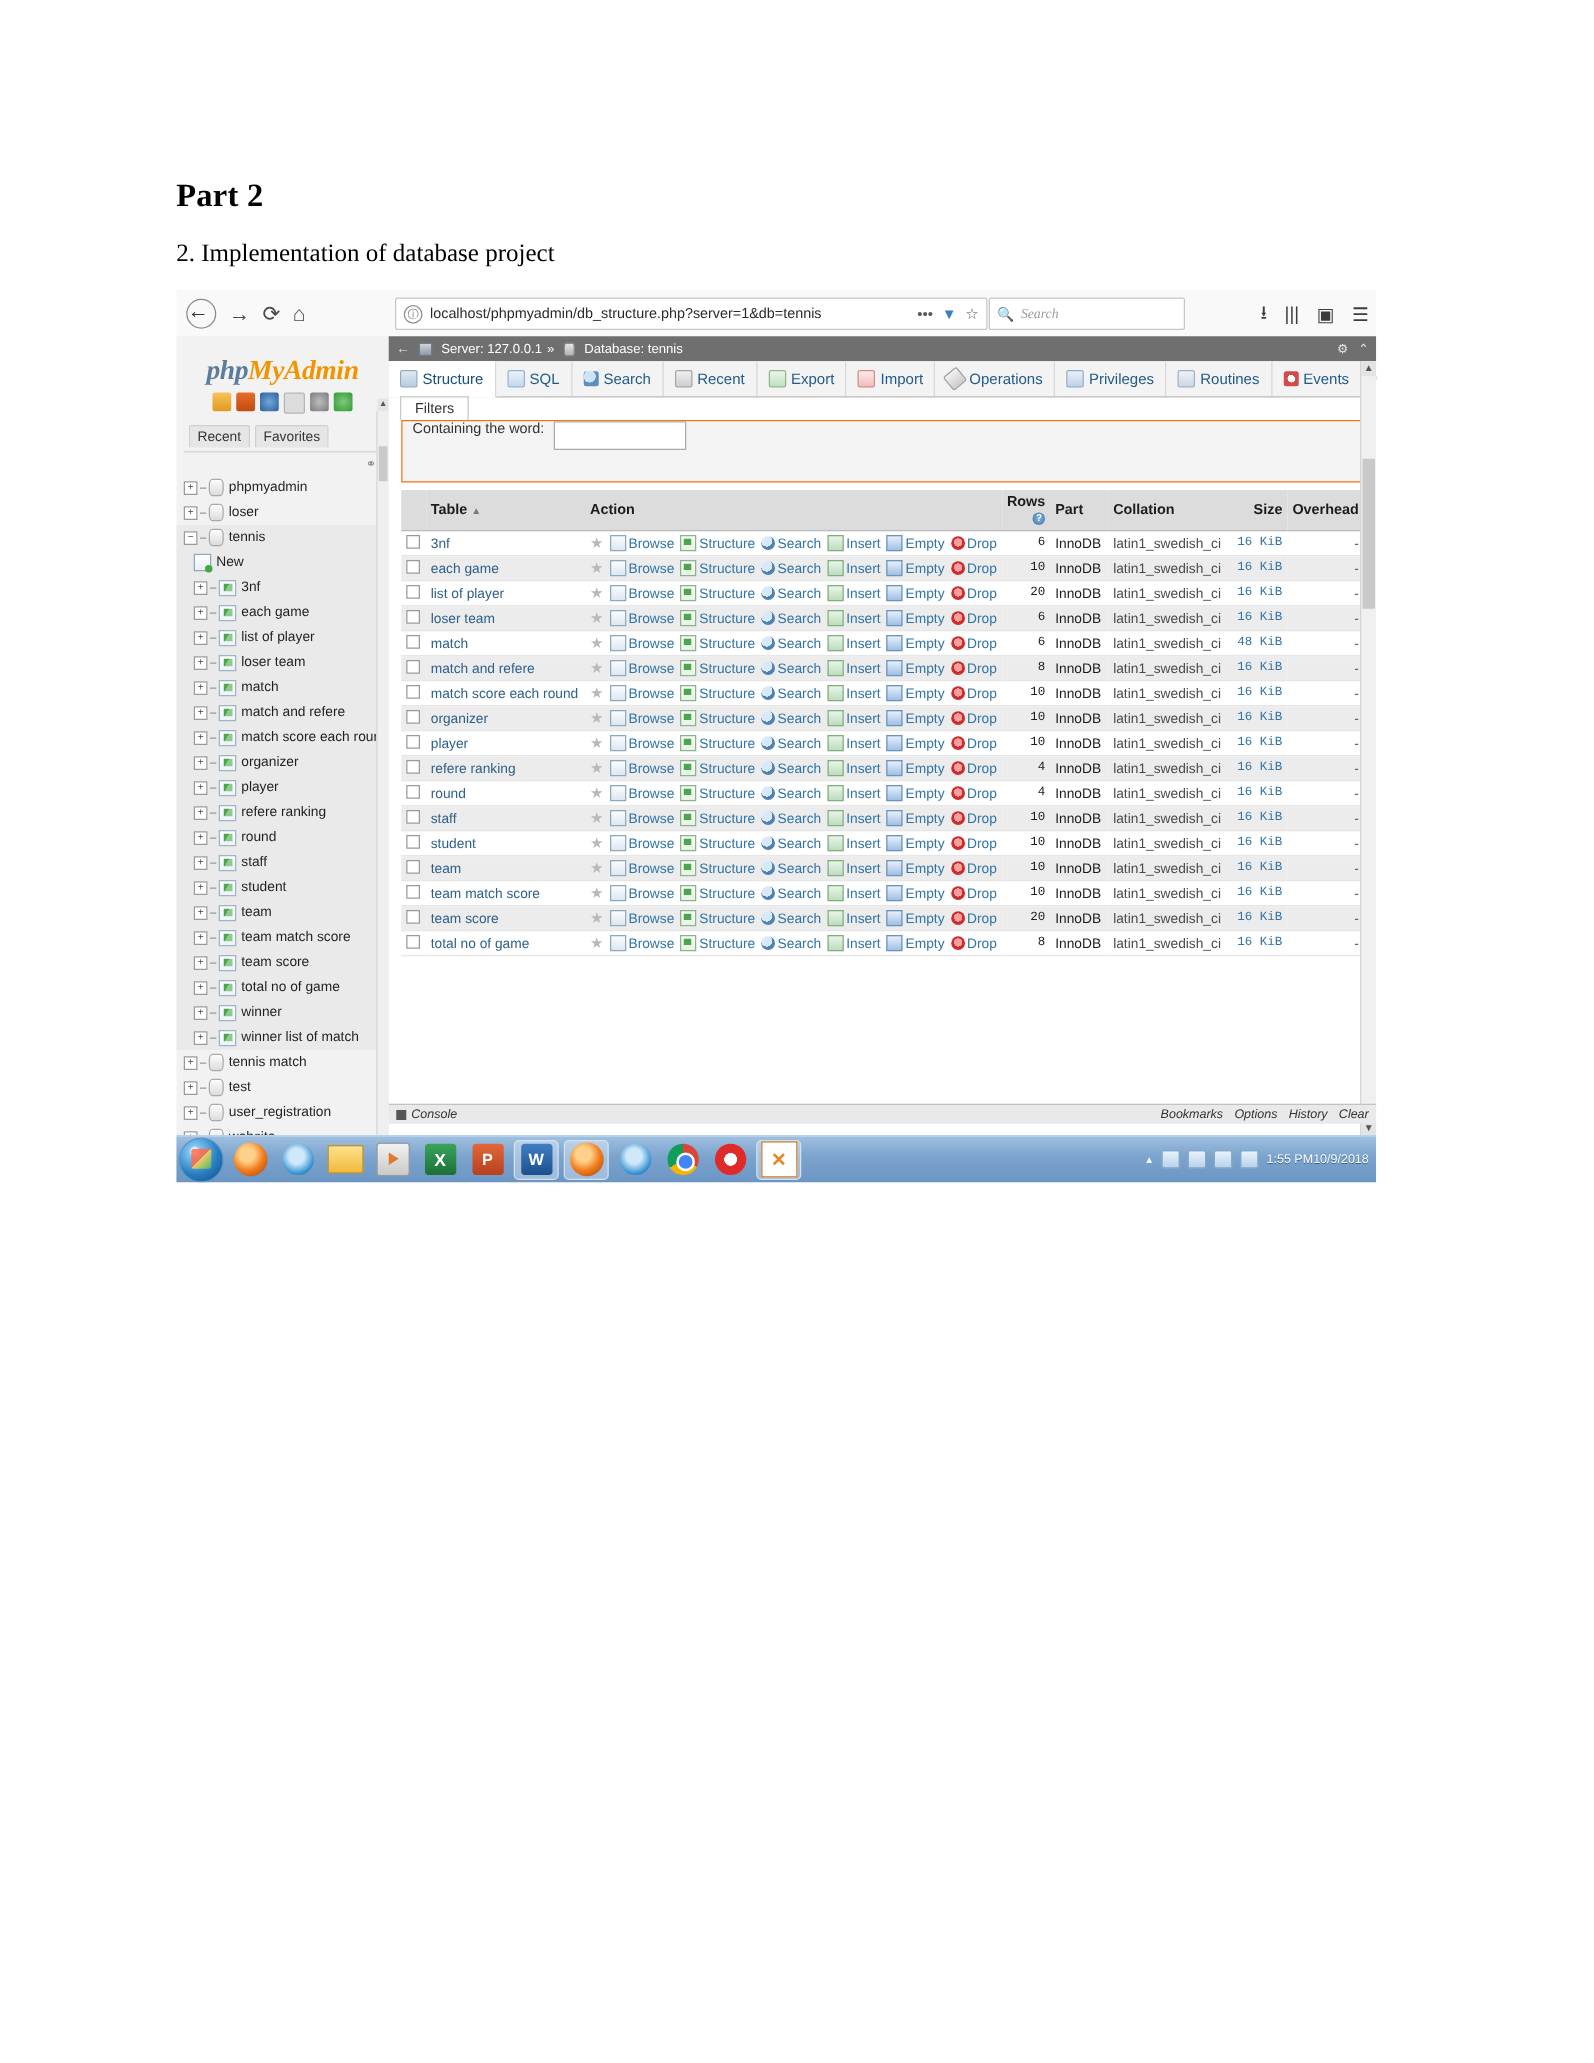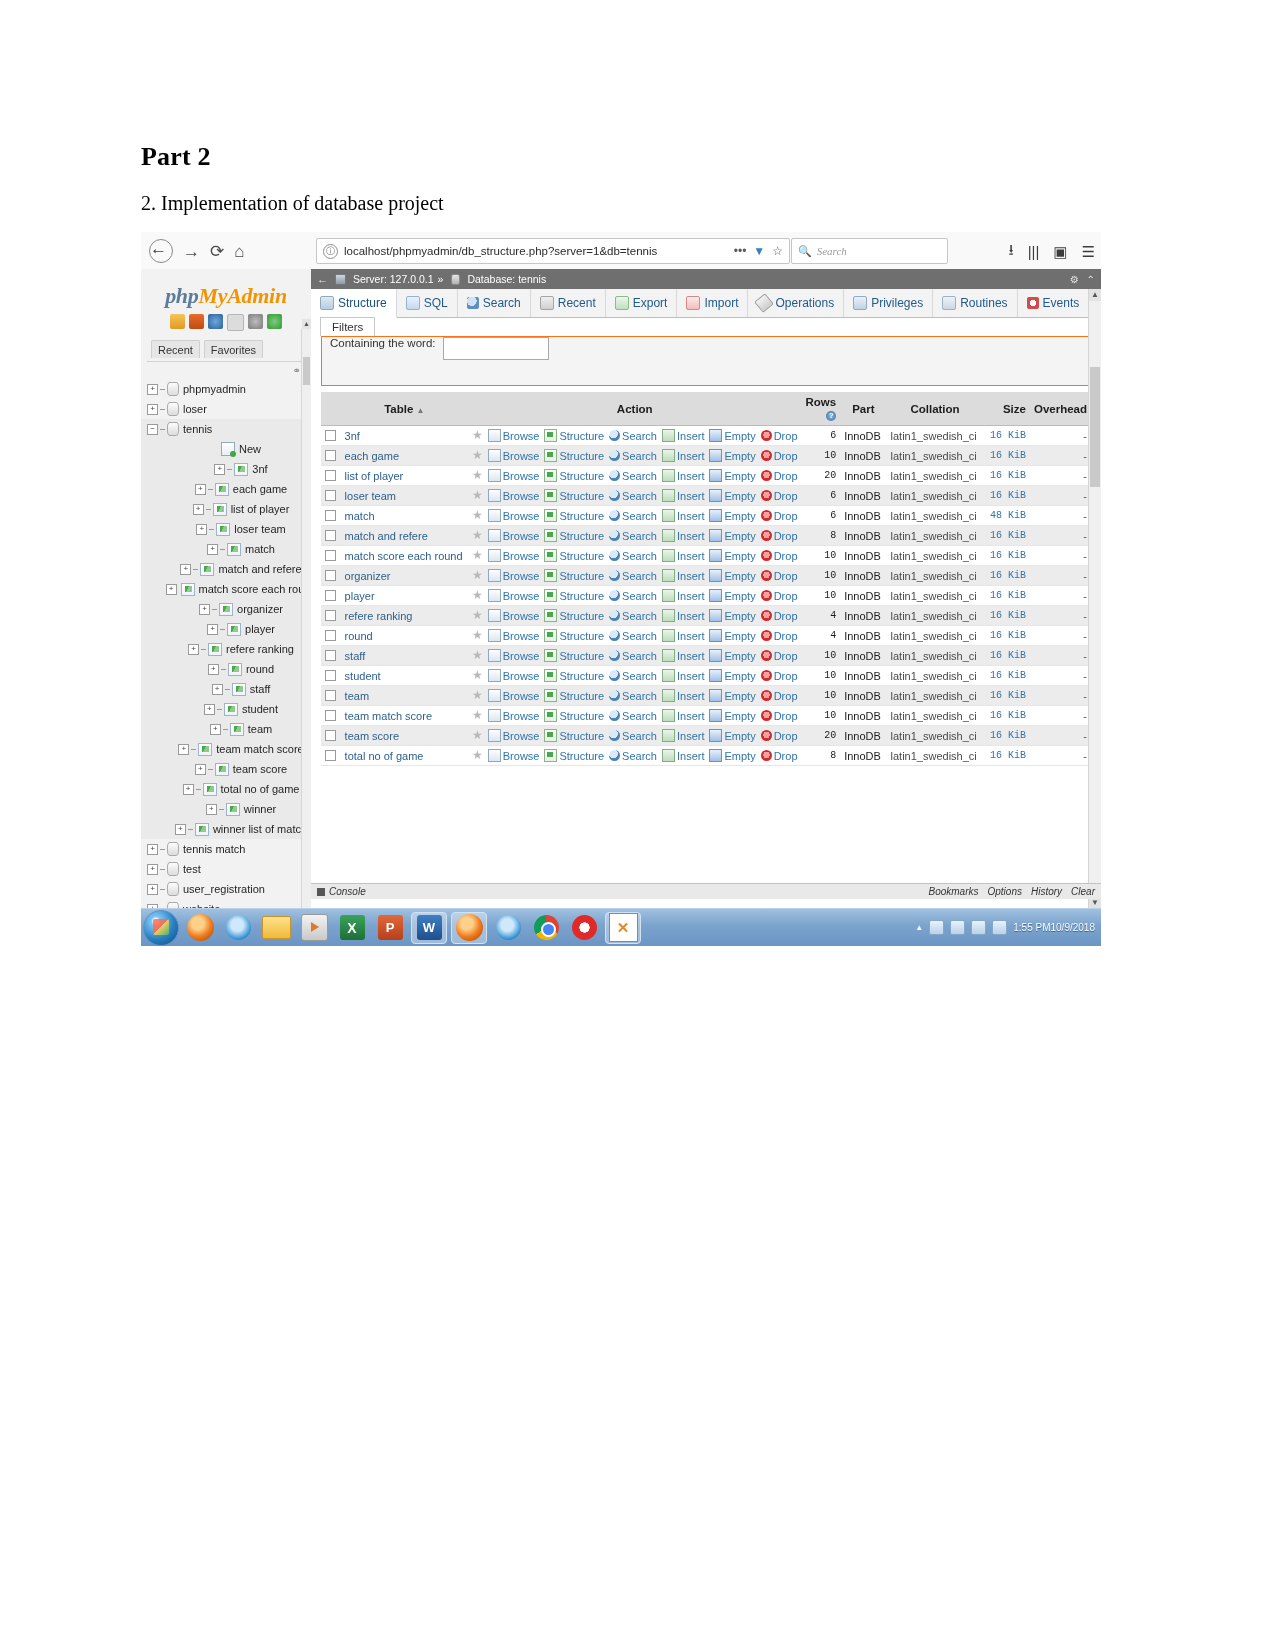--- a/index.html
+++ b/index.html
@@ -43,21 +43,21 @@
   .ic-q{background:radial-gradient(#6fa8dc,#2a6099);border-radius:50%;}
   .ic-doc{background:#dcdcdc;border:1px solid #b5b5b5;}
   .ic-gear{background:radial-gradient(#bdbdbd,#7a7a7a);border-radius:50%;}
   .ic-refresh{background:radial-gradient(#7ec97e,#2f9b2f);border-radius:50%;}
   .recfav{margin-top:9px;margin-left:10px;display:flex;gap:4px;}
   .recfav span{font-size:11px;color:#333;background:#e6e6e6;border:1px solid #cfcfcf;border-bottom:none;padding:3px 6px 2px 6px;border-radius:2px 2px 0 0;}
   .navsep{margin:3px 6px 0 6px;border-top:1px solid #d3d3d3;height:1px;}
   .linkicon{text-align:right;padding-right:10px;margin-top:2px;font-size:10px;color:#8a8a8a;}
   .tree{margin-top:3px;font-size:11px;color:#1f1f1f;}
   .tnode{display:flex;align-items:center;height:20px;padding-left:6px;white-space:nowrap;}
-  .tnode.child{padding-left:30px;justify-content:center;}
+  .tnode.child{padding-left:14px;}
   .tnode.open{background:#eaeaea;}
   .pm{width:9px;height:9px;border:1px solid #9a9a9a;background:#fff;font-size:8px;line-height:7px;text-align:center;color:#444;margin-right:2px;flex:none;}
   .dash{width:5px;border-top:1px solid #9a9a9a;margin-right:2px;}
   .dbico{width:10px;height:12px;background:linear-gradient(#fdfdfd,#dcdcdc);border:1px solid #a9a9a9;border-radius:3px/5px;margin-right:4px;flex:none;}
   .tblico{width:12px;height:11px;margin-right:4px;flex:none;background:
       linear-gradient(#fff,#eef3f8);border:1px solid #9fb4c7;position:relative;}
   .tblico:after{content:"";position:absolute;left:3px;top:2px;width:7px;height:6px;
       background:linear-gradient(120deg,#4aa84a 0 40%,#8fc98f 40% 100%);}
   .newico{width:12px;height:12px;margin-right:4px;flex:none;background:linear-gradient(#fff,#e8eef5);border:1px solid #93a9bd;position:relative;}
   .newico:after{content:"";position:absolute;right:-2px;bottom:-2px;width:6px;height:6px;background:#3fa83f;border-radius:50%;}
@@ -91,21 +91,21 @@
 
   .filters{position:relative;margin:18px 10px 0 10px;border:1px solid #f97316;background:#f4f4f4;height:48px;}
   .filters-tab{position:absolute;left:-2px;top:-20px;background:#fff;border:1px solid #c8c8c8;border-bottom:none;
       padding:3px 11px;font-size:11.5px;color:#333;}
   .filters-row{display:flex;align-items:flex-start;height:48px;padding-left:8px;gap:8px;}
   .filters-row label{font-size:11.5px;color:#333;}
   .filters-row input{width:100px;height:19px;border:1px solid #a9a9a9;background:#fff;}
 
   
   table.dt{width:calc(100% - 20px);margin:6px 10px 0 10px;border-collapse:collapse;font-size:11px;}
-  table.dt th{background:#dcdcdc;color:#1c1c1c;font-weight:bold;text-align:center;padding:4px 4px;border-bottom:1px solid #bbb;font-size:11.5px;}
+  table.dt th{background:#dcdcdc;color:#1c1c1c;font-weight:bold;text-align:left;padding:4px 4px;border-bottom:1px solid #bbb;font-size:11.5px;}
   table.dt td{padding:3px 4px;border-bottom:1px solid #e6e6e6;white-space:nowrap;}
   table.dt tr.odd td{background:#fff;}
   table.dt tr.even td{background:#ececec;}
   .cb{width:9px;height:9px;border:1px solid #9a9a9a;background:#fff;display:inline-block;vertical-align:-1px;}
   .tname{color:#2d5f8b;padding-left:6px;}
   .acts{display:flex;align-items:center;gap:5px;}
   .act{display:flex;align-items:center;gap:2px;color:#3273a8;font-size:11px;}
   .aic{width:11px;height:11px;flex:none;}
   .star{color:#b9b9b9;font-size:12px;line-height:11px;}
   .aic-browse{background:linear-gradient(#fdfdfd,#dce7f1);border:1px solid #8ea8bf;}

